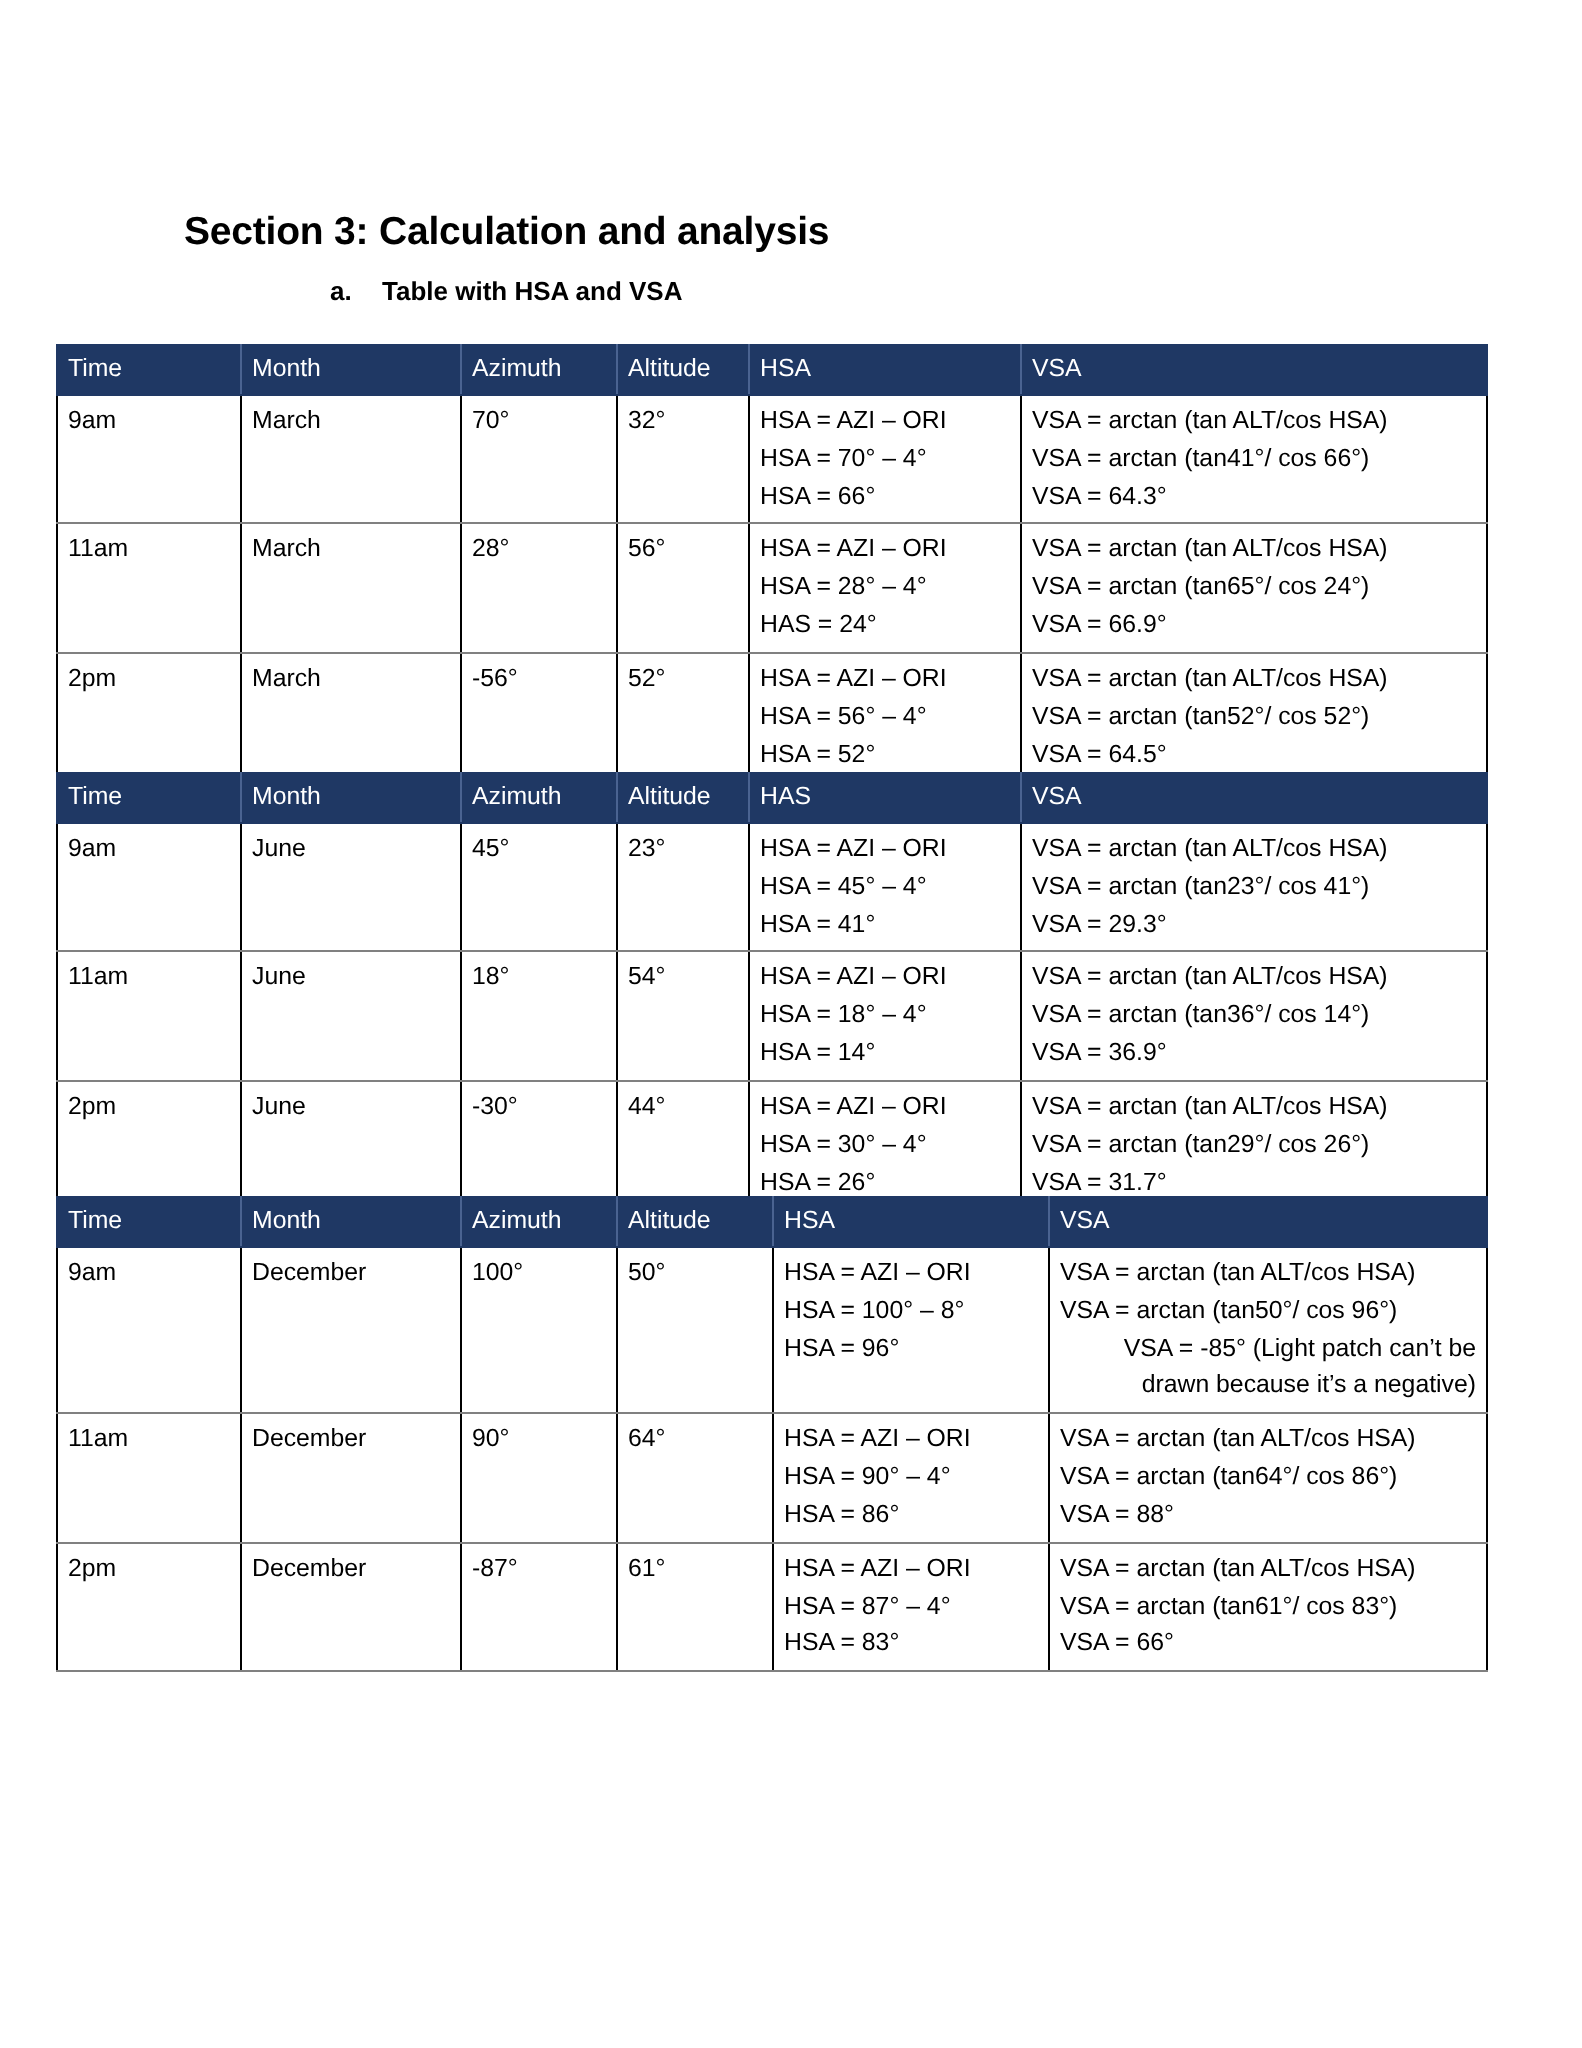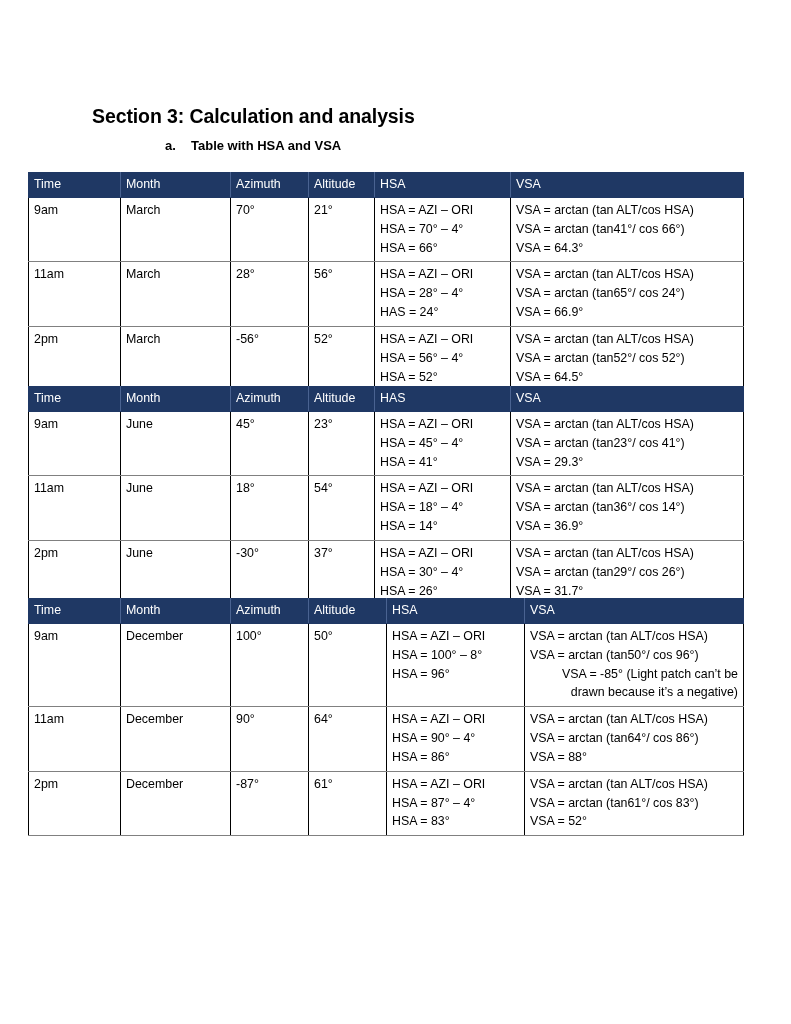--- a/index.html
+++ b/index.html
@@ -146,21 +146,21 @@
         <th>Altitude</th>
         <th>HSA</th>
         <th>VSA</th>
       </tr>
     </thead>
     <tbody>
       <tr>
         <td>9am</td>
         <td>March</td>
         <td>70°</td>
-        <td>21°</td>
+        <td>32°</td>
         <td class="cell-lines">
           <span>HSA = AZI – ORI</span>
           <span>HSA = 70° – 4°</span>
           <span>HSA = 66°</span>
         </td>
         <td class="cell-lines">
           <span>VSA = arctan (tan ALT/cos HSA)</span>
           <span>VSA = arctan (tan41°/ cos 66°)</span>
           <span>VSA = 64.3°</span>
         </td>
@@ -249,21 +249,21 @@
         <td class="cell-lines">
           <span>VSA = arctan (tan ALT/cos HSA)</span>
           <span>VSA = arctan (tan36°/ cos 14°)</span>
           <span>VSA = 36.9°</span>
         </td>
       </tr>
       <tr>
         <td>2pm</td>
         <td>June</td>
         <td>-30°</td>
-        <td>37°</td>
+        <td>44°</td>
         <td class="cell-lines">
           <span>HSA = AZI – ORI</span>
           <span>HSA = 30° – 4°</span>
           <span>HSA = 26°</span>
         </td>
         <td class="cell-lines">
           <span>VSA = arctan (tan ALT/cos HSA)</span>
           <span>VSA = arctan (tan29°/ cos 26°)</span>
           <span>VSA = 31.7°</span>
         </td>
@@ -329,19 +329,19 @@
         <td>-87°</td>
         <td>61°</td>
         <td class="cell-lines">
           <span>HSA = AZI – ORI</span>
           <span>HSA = 87° – 4°</span>
           <span>HSA = 83°</span>
         </td>
         <td class="cell-lines">
           <span>VSA = arctan (tan ALT/cos HSA)</span>
           <span>VSA = arctan (tan61°/ cos 83°)</span>
-          <span>VSA = 52°</span>
+          <span>VSA = 66°</span>
         </td>
       </tr>
     </tbody>
   </table>
 
 </div>
 
 </body></html>

